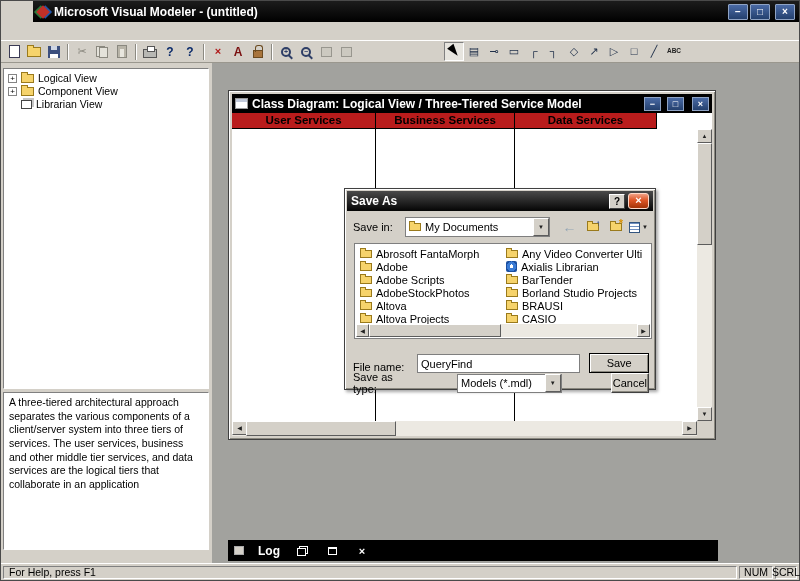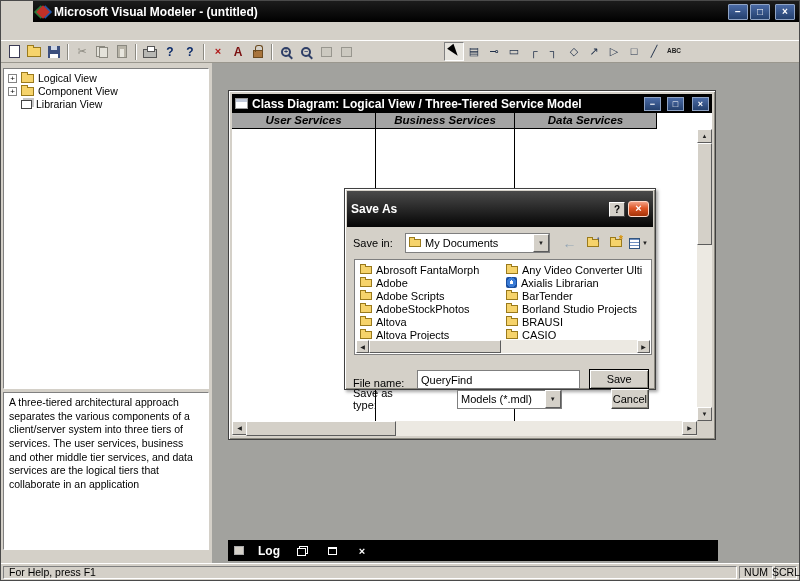--- a/index.html
+++ b/index.html
@@ -122,21 +122,21 @@
   .dw-titlebar { height:19px; background:#000; color:#fff; display:flex; align-items:center; gap:4px; padding:0 3px; }
   .dw-icon { width:13px; height:11px; background:#fff; border:1px solid #9a9a9a; box-shadow:inset 0 3px 0 #c2cada; flex:0 0 auto; }
   .dw-title { font-weight:bold; font-size:12px; flex:1; white-space:nowrap; overflow:hidden; }
   .dw-btn { width:17px; height:14px; margin-left:2px; background:linear-gradient(#4a6aa5,#24406e);
     border:1px solid #8fa3c4; color:#fff; font-size:9px; line-height:12px; text-align:center; font-weight:bold; }
   .dw-btn.close { margin-left:4px; }
   .dw-content { position:relative; background:#fff; height:323px; overflow:hidden; }
   .dw-headers { display:flex; height:16px; }
   .dw-col {
     border-right:1px solid #000; border-bottom:1px solid #000;
-    font-weight:bold; font-size:11.5px; text-align:center; line-height:15px; background:#a3a3a3;font-style:italic;
+    font-weight:bold; font-size:11.5px; text-align:center; line-height:15px; background:#b91c1c;
   }
   .dw-col.c1 { width:144px; border-left:none; }
   .dw-col.c2 { width:139px; }
   .dw-col.c3 { width:142px; }
   .vline { position:absolute; top:16px; bottom:15px; width:1px; background:#000; }
 
   
   .vscroll { position:absolute; top:16px; right:0; bottom:15px; width:15px; background:#ece9e2; }
   .hscroll { position:absolute; left:0; right:15px; bottom:0; height:15px; background:#ece9e2; }
   .scroll-btn { position:absolute; width:15px; height:14px; background:#d4d0c8;
@@ -149,21 +149,21 @@
   .vscroll .scroll-thumb { left:0; top:14px; width:15px; height:102px; }
   .hscroll .scroll-thumb { top:0; left:14px; width:150px; height:15px; }
   .scroll-corner { position:absolute; right:0; bottom:0; width:15px; height:15px; background:#d4d0c8; }
 
   
   .save-dialog {
     position:absolute; left:344px; top:188px; width:312px; height:202px;
     background:#d4d0c8; border:1px solid #404040; padding:2px;
     box-shadow:inset 1px 1px 0 #fff, inset -1px -1px 0 #8a887f, 2px 2px 3px rgba(0,0,0,.35);
   }
-  .dlg-titlebar { height:36px; background:linear-gradient(#4a4a4a,#050505); color:#fff;
+  .dlg-titlebar { height:20px; background:linear-gradient(#4a4a4a,#050505); color:#fff;
     display:flex; align-items:center; padding:0 4px; }
   .dlg-title { font-weight:bold; font-size:12px; flex:1; }
   .dlg-help { width:16px; height:15px; background:#d4d0c8; border:1px solid; border-color:#fff #404040 #404040 #fff;
     font-weight:bold; font-size:10px; line-height:13px; text-align:center; color:#000; }
   .xp-close { width:21px; height:16px; margin-left:3px; border-radius:3px;
     background:linear-gradient(#f2a083,#dd5526 45%,#a33308);
     border:1px solid #ffd9c9; color:#fff; font-weight:bold; font-size:11px; line-height:13px; text-align:center; }
   .dlg-body { position:relative; height:178px; font-size:11px; }
   .dlg-row1 { position:absolute; left:6px; top:6px; right:4px; height:20px; display:flex; align-items:center; }
   .dlg-label { width:52px; flex:0 0 auto; }

